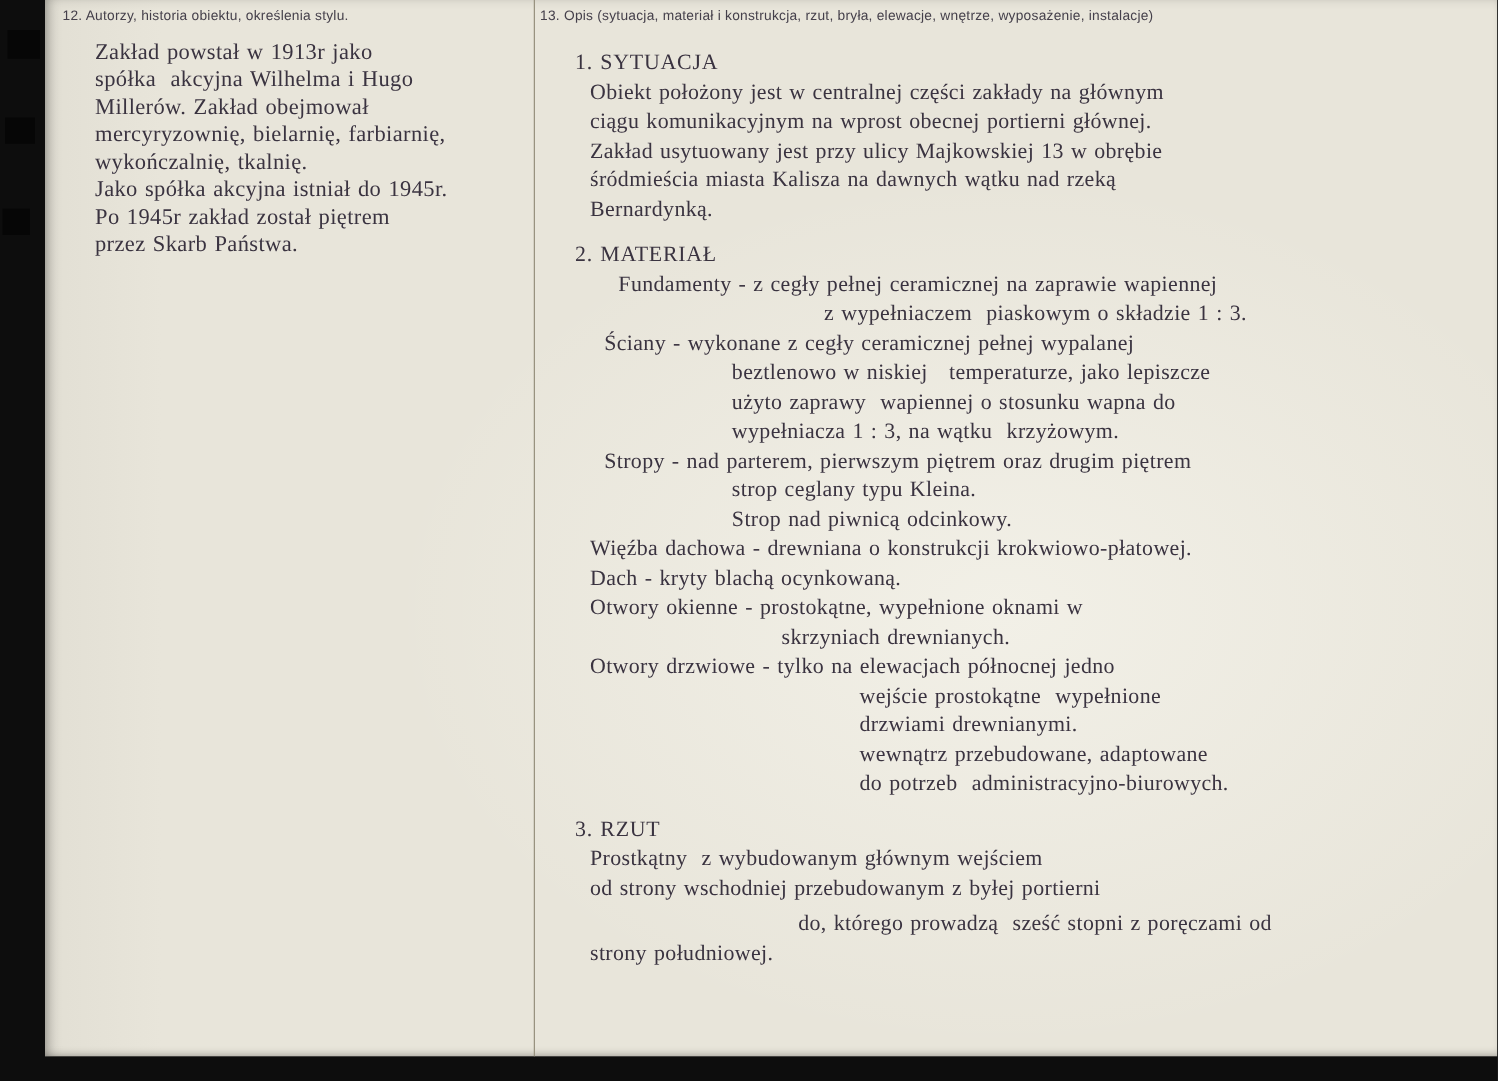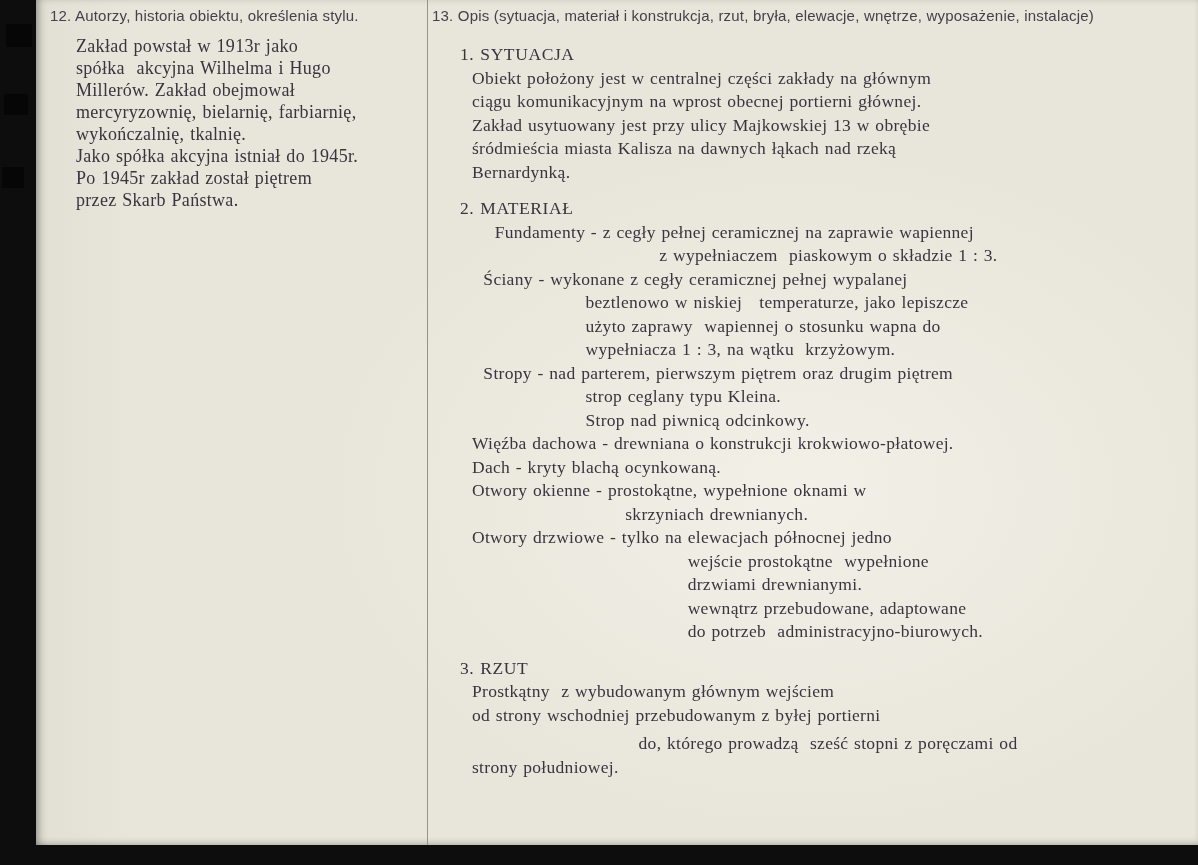--- a/index.html
+++ b/index.html
@@ -26,21 +26,21 @@
   .bind-mark{
     position:absolute;
     background:#060606;
   }
   .mark1{left:-30px;top:24px;width:26px;height:23px;}
   .mark2{left:-32px;top:94px;width:24px;height:21px;}
   .mark3{left:-34px;top:167px;width:22px;height:21px;}
 
   .field-label{
     font-family:"Liberation Sans","DejaVu Sans",sans-serif;
-    font-size:15px;
+    font-size:11px;
     letter-spacing:0.2px;
     color:#45404b;
     white-space:nowrap;
   }
   .typed{
     color:#3a3340;
     letter-spacing:0.3px;
     word-spacing:1px;
     font-family:Liberation Serif, serif;
   }
@@ -98,21 +98,21 @@
     </div>
 
     <div class="col-right">
       <div class="field-label">13. Opis (sytuacja, materiał i konstrukcja, rzut, bryła, elewacje, wnętrze, wyposażenie, instalacje)</div>
       <div class="sections typed" id="right-body">
           <div class="sec">
             <div class="sec-heading">1. SYTUACJA</div>
             <div class="tline">Obiekt położony jest w centralnej części zakłady na głównym</div>
             <div class="tline">ciągu komunikacyjnym na wprost obecnej portierni głównej.</div>
             <div class="tline">Zakład usytuowany jest przy ulicy Majkowskiej 13 w obrębie</div>
-            <div class="tline">śródmieścia miasta Kalisza na dawnych łąkach nad rzeką</div>
+            <div class="tline">śródmieścia miasta Kalisza na dawnych wątku nad rzeką</div>
             <div class="tline">Bernardynką.</div>
           </div>
           <div class="sec">
             <div class="sec-heading">2. MATERIAŁ</div>
             <div class="tline">    Fundamenty - z cegły pełnej ceramicznej na zaprawie wapiennej</div>
             <div class="tline">                                 z wypełniaczem  piaskowym o składzie 1 : 3.</div>
             <div class="tline">  Ściany - wykonane z cegły ceramicznej pełnej wypalanej</div>
             <div class="tline">                    beztlenowo w niskiej   temperaturze, jako lepiszcze</div>
             <div class="tline">                    użyto zaprawy  wapiennej o stosunku wapna do</div>
             <div class="tline">                    wypełniacza 1 : 3, na wątku  krzyżowym.</div>

